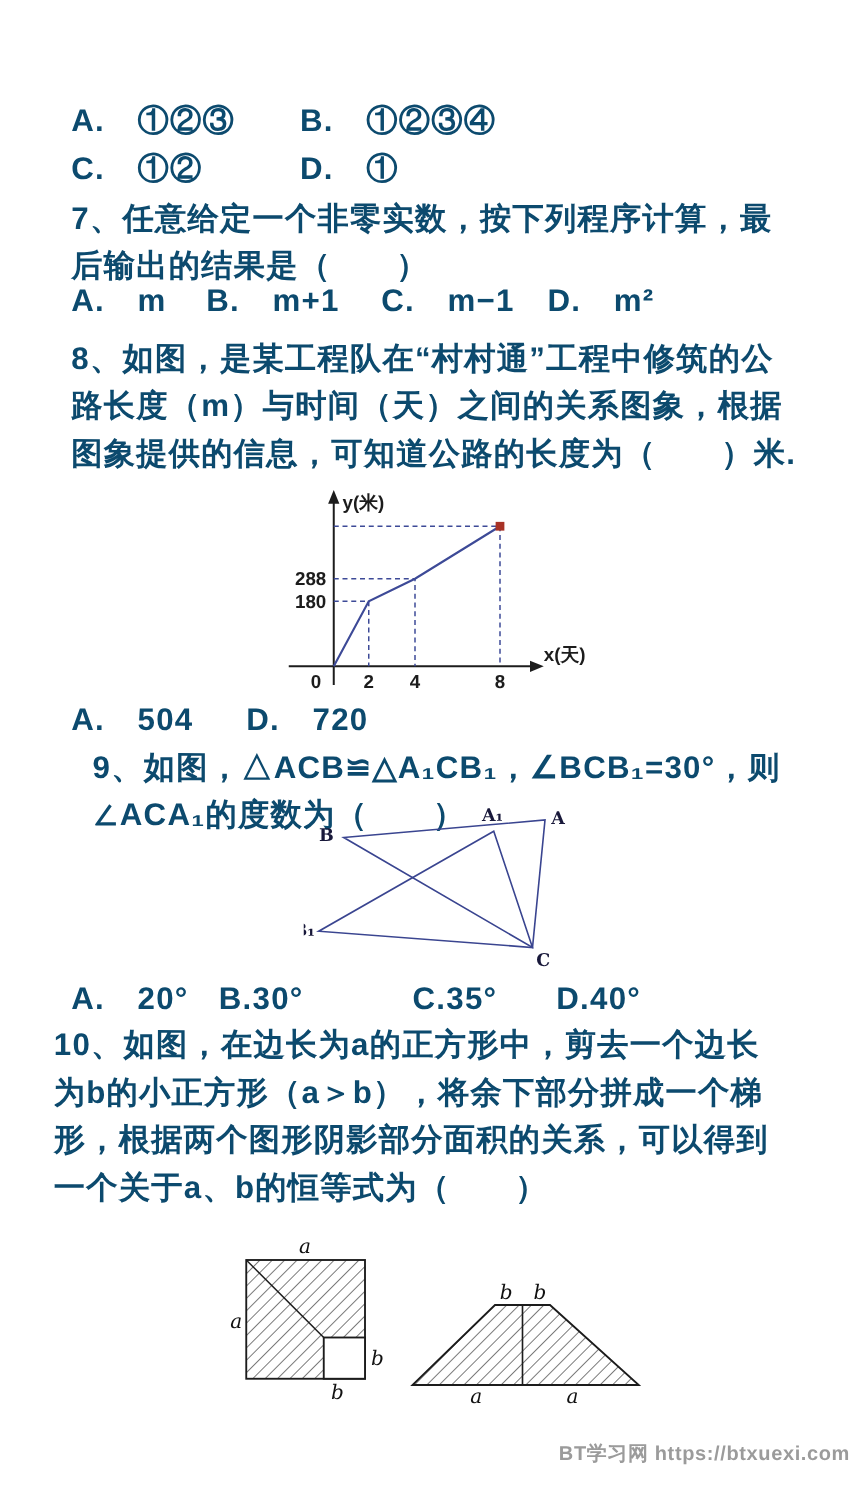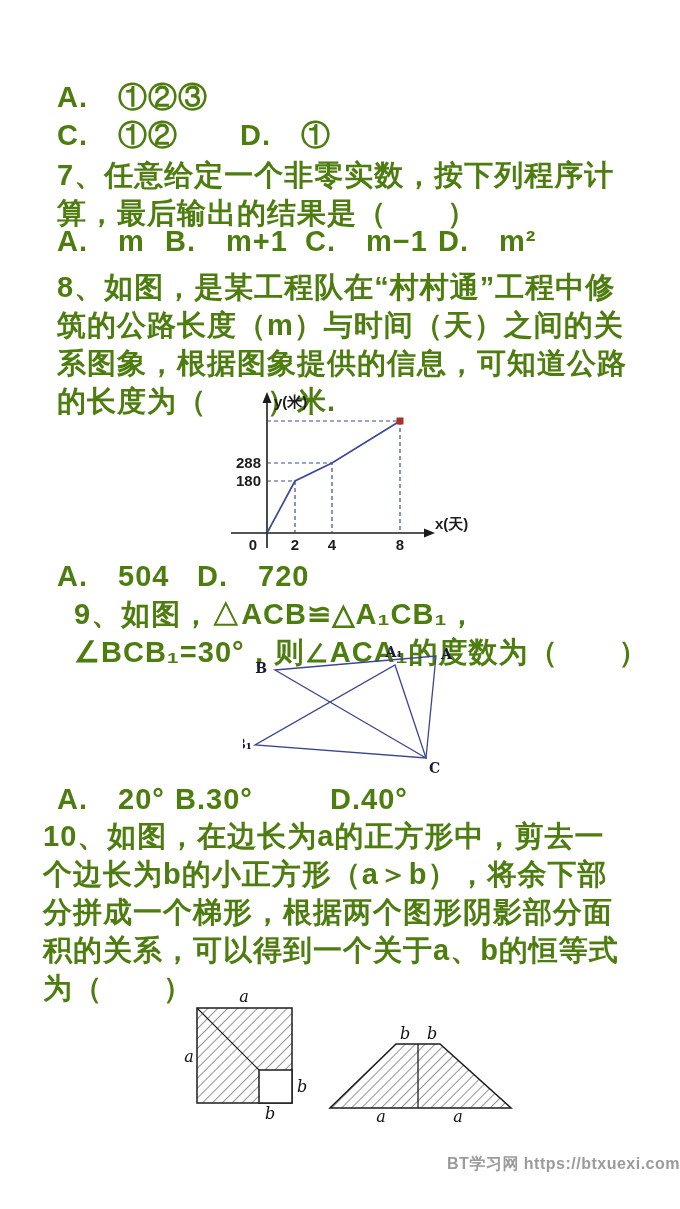--- a/index.html
+++ b/index.html
@@ -1,19 +1,19 @@
 <!DOCTYPE html>
 <html><head>
 <meta charset="utf-8">
 <style>
   html,body{margin:0;padding:0}
   body{width:680px;height:1209px;background:#ffffff;font-family:"Liberation Sans",sans-serif}
   .page{position:relative;width:680px;height:1209px;background:#ffffff;overflow:hidden}
   .abs{position:absolute}
-  .txt{font-size:29px;font-weight:700;line-height:38px;letter-spacing:1px;color:#4d7c0f}
+  .txt{font-size:25px;font-weight:700;line-height:38px;letter-spacing:1px;color:#0c4a6e}
   .stem{width:580px}
   .opts{display:flex}
   #row-ab{left:57px;top:78px}
   #row-cd{left:57px;top:116px}
   #row-ab span:first-child,#row-cd span:first-child{width:183px}
   #q7-stem{left:57px;top:156px}
   #q7-opts{left:57px;top:222px}
   #q7-opts span:nth-child(1){width:108px}
   #q7-opts span:nth-child(2){width:140px}
   #q7-opts span:nth-child(3){width:133px}
@@ -40,20 +40,21 @@
   .flabel{font-size:14px;font-weight:700;fill:#18183a;font-family:"DejaVu Serif",serif}
   .mlabel{font-size:16px;font-style:italic;font-family:"DejaVu Serif",serif;fill:#111111}
 </style>
 </head>
 <body>
 
 <div class="page">
 
   <div class="abs txt opts" id="row-ab">
     <span>A.　①②③</span>
+    <span>B.　①②③④</span>
   </div>
   <div class="abs txt opts" id="row-cd">
     <span>C.　①②</span>
     <span>D.　①</span>
   </div>
 
   <div class="abs txt stem" id="q7-stem">7、任意给定一个非零实数，按下列程序计算，最后输出的结果是（　　）</div>
   <div class="abs txt opts" id="q7-opts">
     <span>A.　m</span>
     <span>B.　m+1</span>
@@ -98,20 +99,21 @@
     <text x="24" y="30" text-anchor="end" class="flabel">B</text>
     <text x="198" y="16" class="flabel">A</text>
     <text x="151" y="14" text-anchor="middle" class="flabel">A₁</text>
     <text x="9" y="106" text-anchor="end" class="flabel">B₁</text>
     <text x="186" y="130" class="flabel">C</text>
   </svg>
 
   <div class="abs txt opts" id="q9-opts">
     <span>A.　20°</span>
     <span>B.30°</span>
+    <span>C.35°</span>
     <span>D.40°</span>
   </div>
 
   <div class="abs txt stem" id="q10-stem">10、如图，在边长为a的正方形中，剪去一个边长为b的小正方形（a＞b），将余下部分拼成一个梯形，根据两个图形阴影部分面积的关系，可以得到一个关于a、b的恒等式为（　　）</div>
 
   <svg id="q10-square" class="abs" width="140" height="140" viewBox="0 0 140 140">
     <defs>
       <pattern id="hatchA" width="7" height="7" patternUnits="userSpaceOnUse" patternTransform="rotate(45)">
         <line x1="0" y1="0" x2="0" y2="7" stroke="#2b2b2b" stroke-width="1"></line>
       </pattern>

